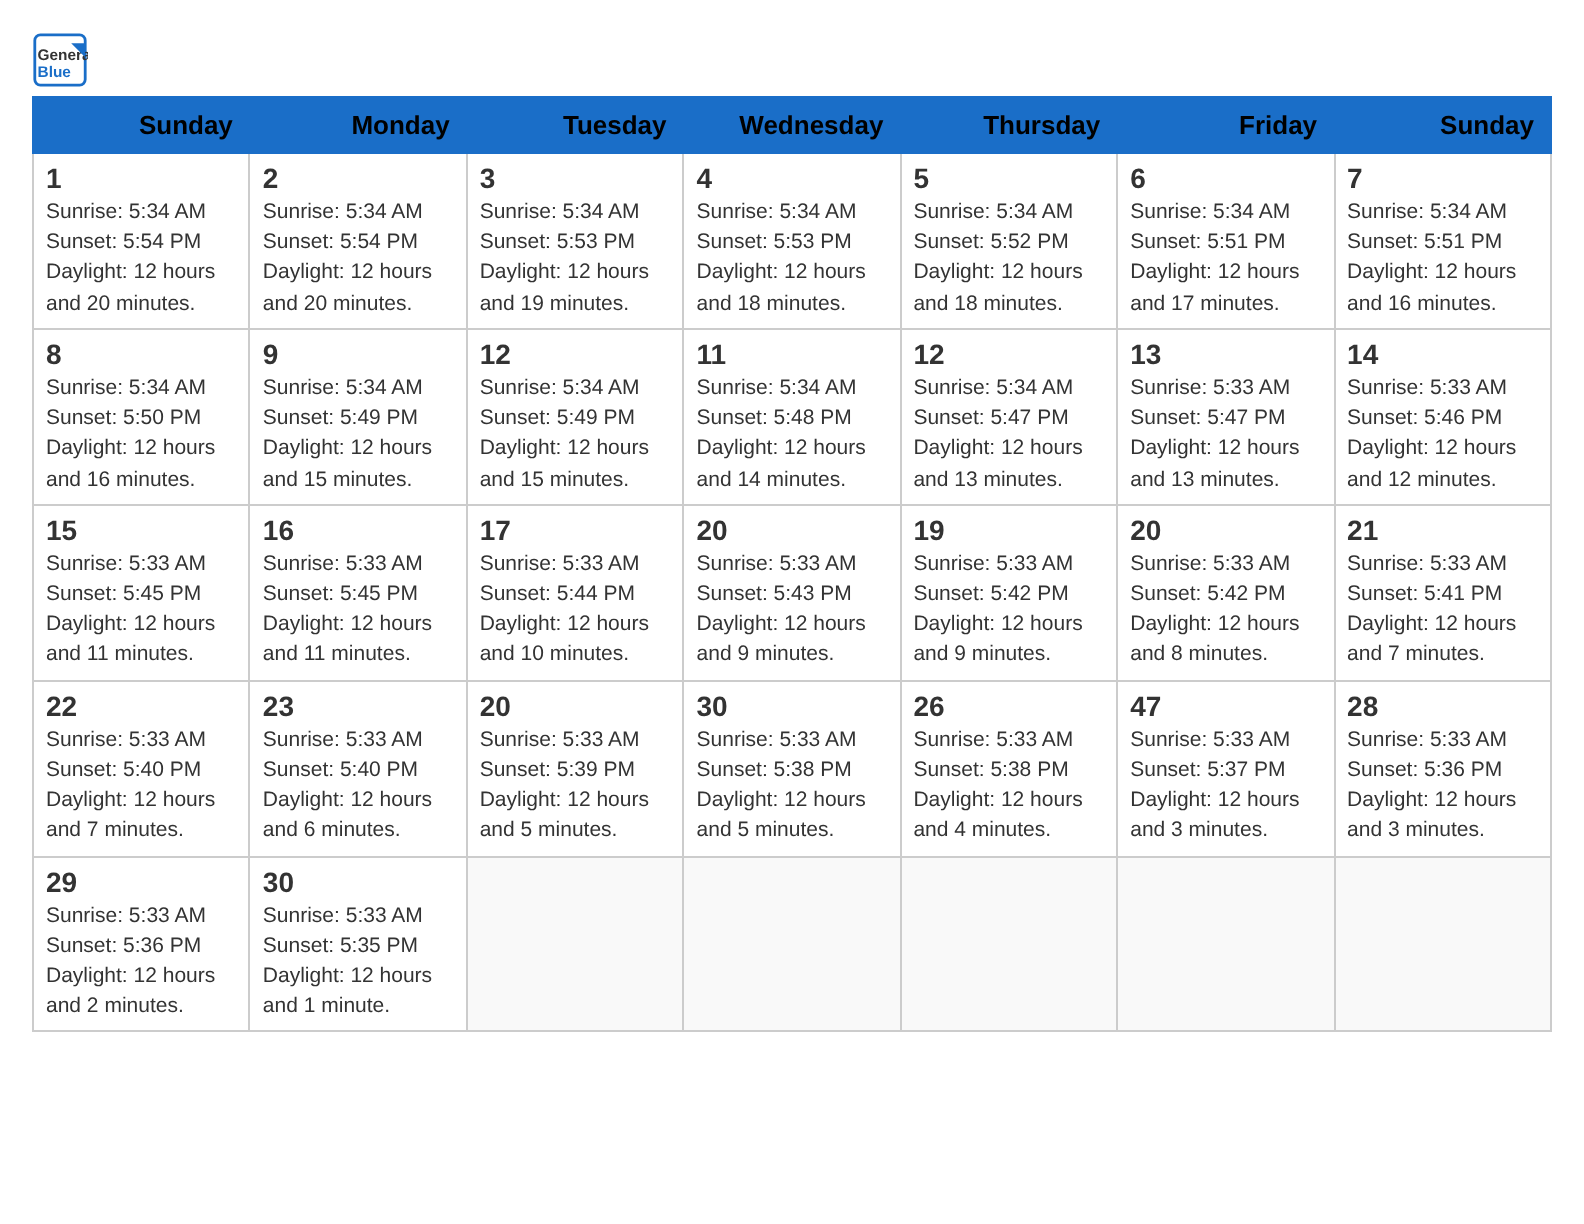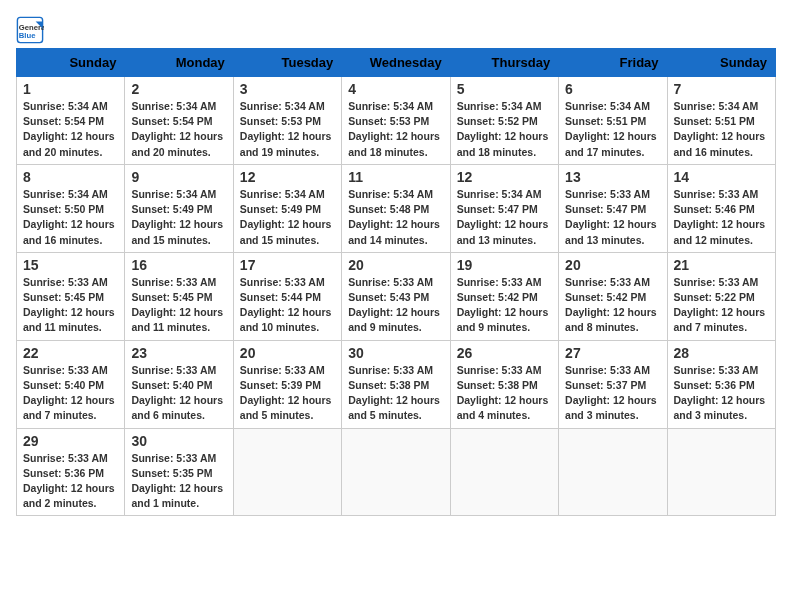--- a/index.html
+++ b/index.html
@@ -64,21 +64,20 @@
       background: #f9f9f9;
     }
     .day-num {
       font-size: 14px;
       font-weight: bold;
       display: block;
       margin-bottom: 2px;
     }
     .day-info {
       line-height: 1.45;
-      font-weight: bold;
     }
   </style>
 </head>
 <body>
 
 <div class="header-logo">
   <div class="logo-area">
     <svg class="logo-icon" viewBox="0 0 40 40">
       <rect x="2" y="2" width="36" height="36" rx="4" fill="#fff" stroke="#1a6ec8" stroke-width="2"></rect>
       <text x="4" y="20" font-size="11" font-weight="bold" fill="#333" font-family="Arial">General</text>
@@ -267,21 +266,21 @@
         <div class="day-info">
           <span>Sunrise: 5:33 AM</span><br>
           <span>Sunset: 5:42 PM</span><br>
           <span>Daylight: 12 hours and 8 minutes.</span>
         </div>
       </td>
         <td>
         <span class="day-num">21</span>
         <div class="day-info">
           <span>Sunrise: 5:33 AM</span><br>
-          <span>Sunset: 5:22 PM</span><br>
+          <span>Sunset: 5:41 PM</span><br>
           <span>Daylight: 12 hours and 7 minutes.</span>
         </div>
       </td>
       </tr>
       <tr>
         <td>
         <span class="day-num">22</span>
         <div class="day-info">
           <span>Sunrise: 5:33 AM</span><br>
           <span>Sunset: 5:40 PM</span><br>
@@ -314,21 +313,21 @@
       </td>
         <td>
         <span class="day-num">26</span>
         <div class="day-info">
           <span>Sunrise: 5:33 AM</span><br>
           <span>Sunset: 5:38 PM</span><br>
           <span>Daylight: 12 hours and 4 minutes.</span>
         </div>
       </td>
         <td>
-        <span class="day-num">27</span>
+        <span class="day-num">47</span>
         <div class="day-info">
           <span>Sunrise: 5:33 AM</span><br>
           <span>Sunset: 5:37 PM</span><br>
           <span>Daylight: 12 hours and 3 minutes.</span>
         </div>
       </td>
         <td>
         <span class="day-num">28</span>
         <div class="day-info">
           <span>Sunrise: 5:33 AM</span><br>

